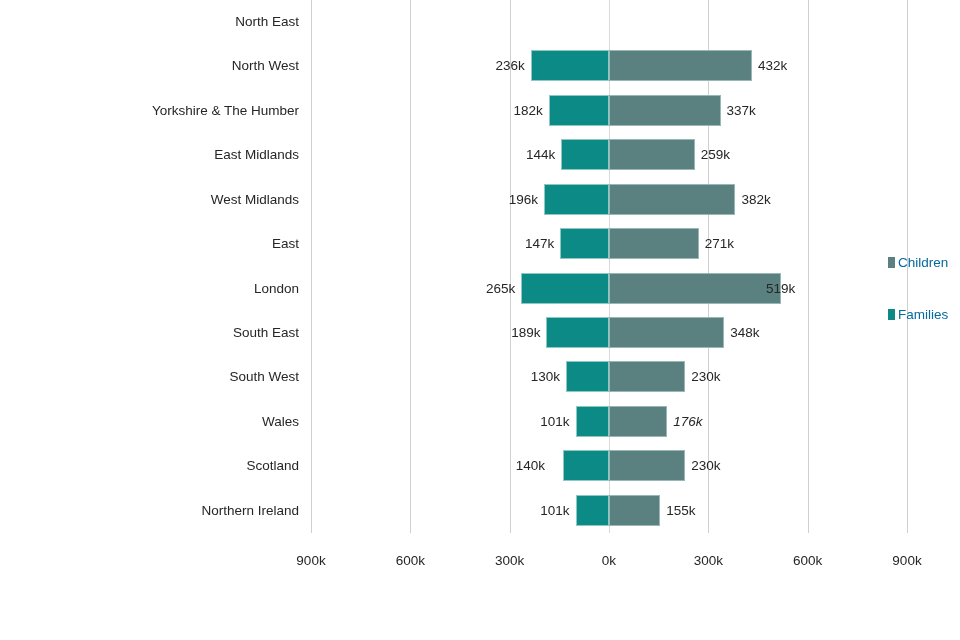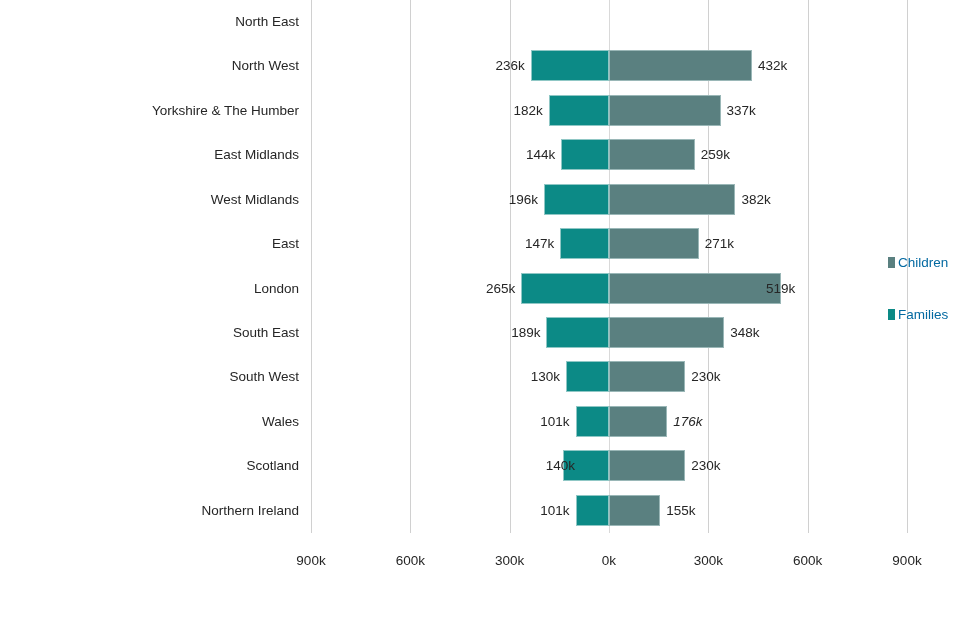--- a/index.html
+++ b/index.html
@@ -219,21 +219,21 @@
         </div>
         <div class="row" style="top: 399.75px;">
           <div class="bar families" style="left: 264.558px; width: 33.4422px;"></div>
           <div class="bar children" style="left: 298px; width: 58.2756px;"></div>
           <div class="bar-label left" style="right: 337.442px;">101k</div>
           <div class="bar-label right" style="left: 362.276px; font-style: italic;">176k</div>
         </div>
         <div class="row" style="top: 444.167px;">
           <div class="bar families" style="left: 251.644px; width: 46.3556px;"></div>
           <div class="bar children" style="left: 298px; width: 76.1556px;"></div>
-          <div class="bar-label left" style="right: 332px;">140k</div>
+          <div class="bar-label left" style="right: 362px;">140k</div>
           <div class="bar-label right" style="left: 380.156px;">230k</div>
         </div>
         <div class="row" style="top: 488.583px;">
           <div class="bar families" style="left: 264.558px; width: 33.4422px;"></div>
           <div class="bar children" style="left: 298px; width: 51.3222px;"></div>
           <div class="bar-label left" style="right: 337.442px;">101k</div>
           <div class="bar-label right" style="left: 355.322px;">155k</div>
         </div>
       </div>
   </div>

